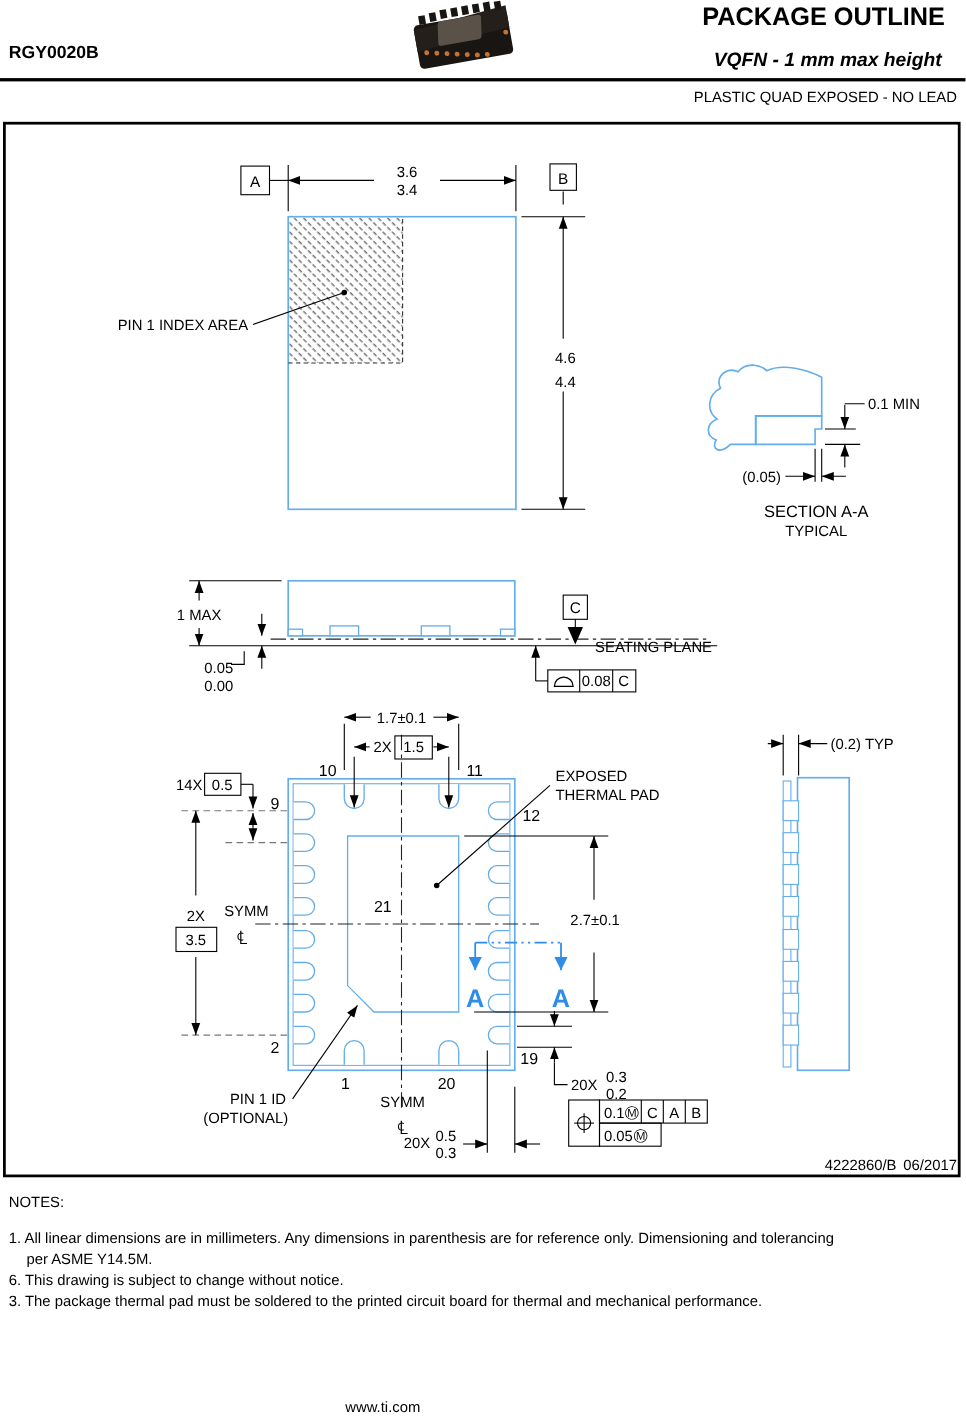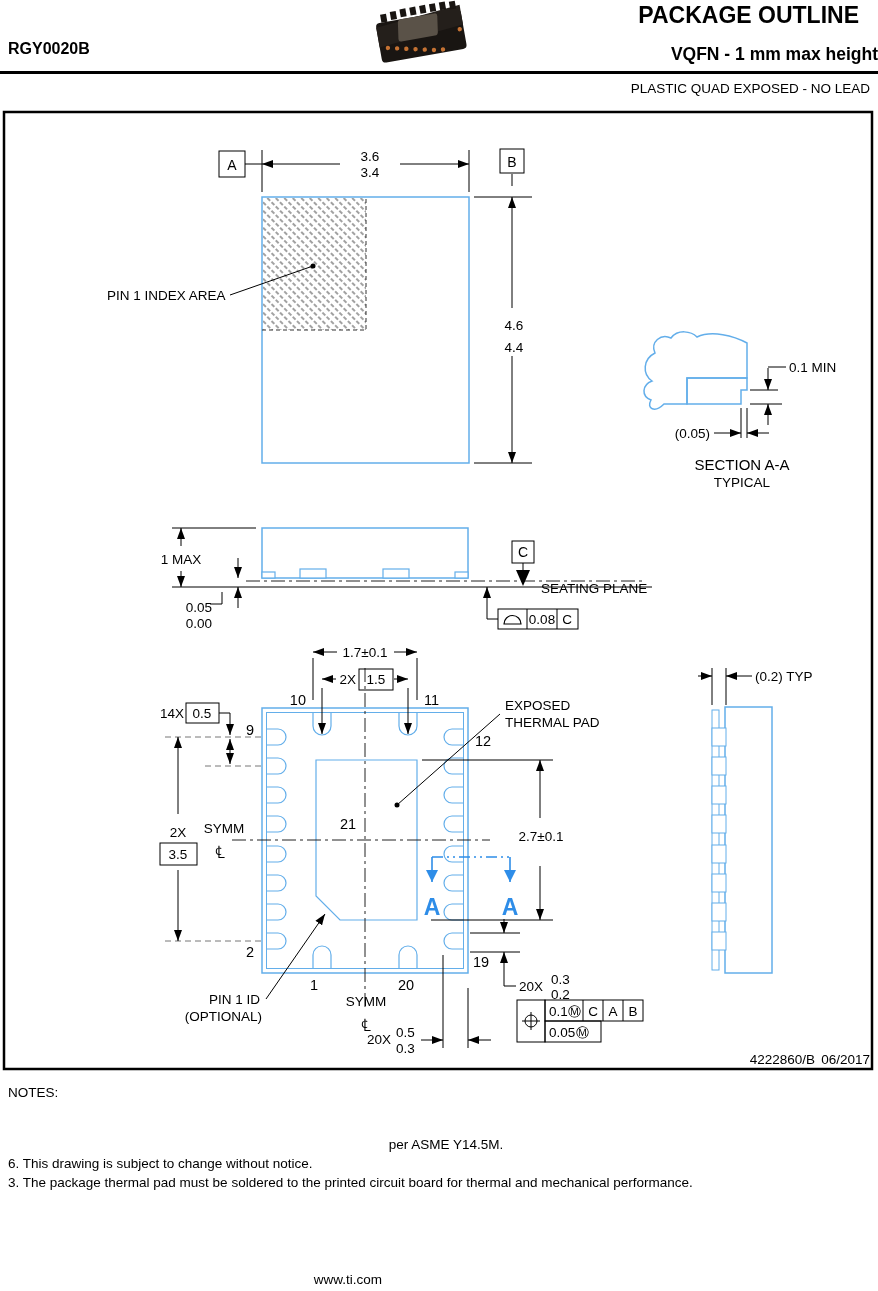--- a/index.html
+++ b/index.html
@@ -1,39 +1,39 @@
 <!DOCTYPE html>
 <html><head>
 <meta charset="utf-8">
 <style>
   html,body{margin:0;padding:0;background:#fff;}
   #page{position:relative;width:878px;height:1291px;background:#fff;
         font-family:"Liberation Sans",sans-serif;color:#000;overflow:hidden;}
   .abs{position:absolute;}
   #part-number{left:8px;top:40px;font-size:16px;font-weight:bold;}
   #doc-title{right:19px;top:2px;font-size:23px;font-weight:bold;}
-  #doc-subtitle{right:0;top:44px;font-size:17.5px;font-weight:bold;}
+  #doc-subtitle{right:22px;top:44px;font-size:17.5px;font-weight:bold;font-style:italic;}
   #header-rule{left:0;top:71px;width:878px;height:3px;background:#000;}
   #package-type{right:8px;top:81px;font-size:13.5px;}
   #drawing-svg{left:0;top:0;}
   svg text{font-family:"Liberation Sans",sans-serif;fill:#000;font-size:13.5px;}
   svg text.pin{font-size:14.5px;}
   svg text.datum{font-size:14px;}
   svg text.big-a{font-size:23px;font-weight:bold;fill:#2e8de8;}
   svg text.sec-title{font-size:15px;}
   .bl{stroke:#63aeea;fill:none;}
   .blf{stroke:#63aeea;fill:#fff;}
   .dim{stroke:#000;stroke-width:1;fill:none;}
   .ext-dash{stroke:#777;stroke-width:1;stroke-dasharray:6 4;fill:none;}
   .cl{stroke:#222;stroke-width:1;stroke-dasharray:14 4 3 4;fill:none;}
   .seccut{stroke:#2e8de8;stroke-width:1.6;fill:none;}
   .seccut-dash{stroke:#2e8de8;stroke-width:1.6;stroke-dasharray:11 4 2 4 2 4;fill:none;}
   #notes-block{left:8px;top:1083px;width:860px;font-size:13.5px;line-height:19px;}
-  #notes-heading{margin-bottom:33px;}
-  .note-line.ind{padding-left:16px;text-align:center;}
+  #notes-heading{margin-bottom:14px;}
+  .note-line.ind{padding-left:16px;}
   #site-footer{left:0;top:1272px;width:696px;text-align:center;font-size:13.5px;}
 </style>
 </head>
 <body>
 
 <div id="page">
 
   <div class="abs" id="part-number">RGY0020B</div>
   <div class="abs" id="doc-title">PACKAGE OUTLINE</div>
   <div class="abs" id="doc-subtitle">VQFN - 1 mm max height</div>
@@ -366,19 +366,20 @@
       </g>
       <text x="755" y="681">(0.2) TYP</text>
     </g>
 
     <text x="815" y="1064" text-anchor="end">4222860/B</text>
     <text x="870" y="1064" text-anchor="end">06/2017</text>
   </svg>
 
   <div class="abs" id="notes-block">
     <div id="notes-heading">NOTES:</div>
+    <div class="note-line">1. All linear dimensions are in millimeters. Any dimensions in parenthesis are for reference only. Dimensioning and tolerancing</div>
     <div class="note-line ind">per ASME Y14.5M.</div>
     <div class="note-line">6. This drawing is subject to change without notice.</div>
     <div class="note-line">3. The package thermal pad must be soldered to the printed circuit board for thermal and mechanical performance.</div>
   </div>
 
   <div class="abs" id="site-footer">www.ti.com</div>
 </div>
 
 </body></html>

